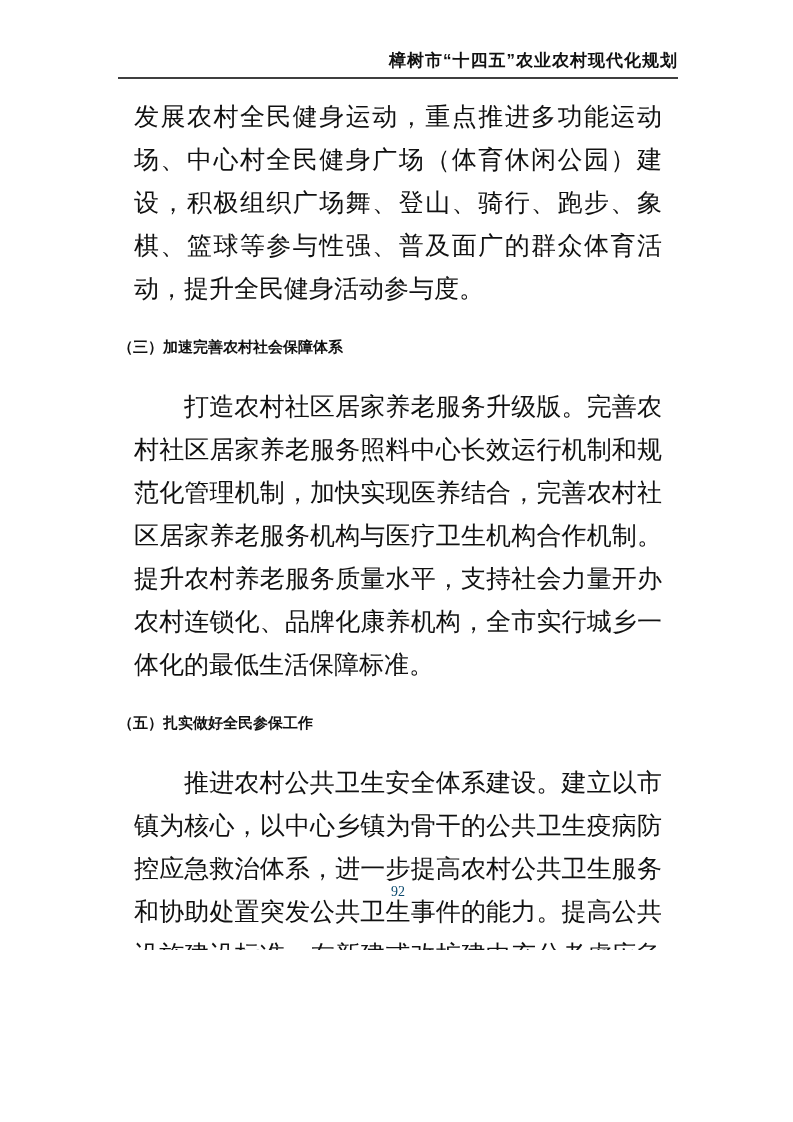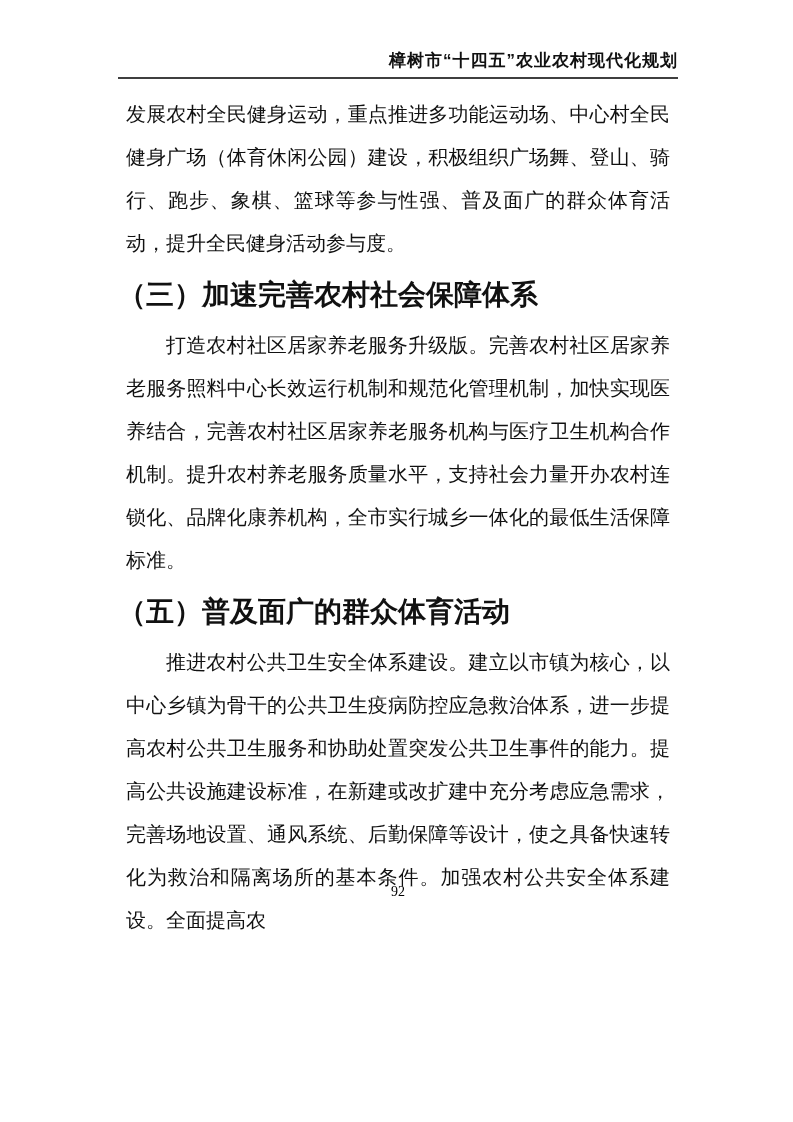--- a/index.html
+++ b/index.html
@@ -31,45 +31,45 @@
     letter-spacing: 1px;
     padding-bottom: 5px;
     white-space: nowrap;
   }
   .header-rule {
     border: none;
     border-top: 2px solid #3f3f3f;
     margin: 0 0 14px 0;
   }
   .para {
-    margin: 8px;
-    font-size: 20px;
+    margin: 16px;
+    font-size: 25px;
     line-height: 43px;
     text-align: justify;
     text-justify: inter-character;
   }
   .para.indent {
     text-indent: 2em;
   }
   .heading {
     margin: 0;
-    font-size: 28px;
+    font-size: 15px;
     line-height: 43px;
     font-weight: 700;
     text-align: left;
   }
   .footer {
     position: absolute;
     left: 118px;
     width: 560px;
     bottom: 50px;
     text-align: center;
     font-size: 14px;
     line-height: 16px;
-    color: #000000;
+    color: #0c4a6e;
   }
 </style>
 </head>
 <body>
 
 <div class="page">
   <div class="content">
 
     <header>
       <div class="header-title">樟树市“十四五”农业农村现代化规划</div>
@@ -78,21 +78,21 @@
 
     <main>
       <p class="para">发展农村全民健身运动，重点推进多功能运动场、中心村全民健身广场（体育休闲公园）建设，积极组织广场舞、登山、骑行、跑步、象棋、篮球等参与性强、普及面广的群众体育活动，提升全民健身活动参与度。</p>
 
       <h3 class="heading">（三）加速完善农村社会保障体系</h3>
 
 
 
       <p class="para indent">打造农村社区居家养老服务升级版。完善农村社区居家养老服务照料中心长效运行机制和规范化管理机制，加快实现医养结合，完善农村社区居家养老服务机构与医疗卫生机构合作机制。提升农村养老服务质量水平，支持社会力量开办农村连锁化、品牌化康养机构，全市实行城乡一体化的最低生活保障标准。</p>
 
-      <h3 class="heading">（五）普及面广的群众体育活动</h3>
+      <h3 class="heading">（五）扎实做好全民参保工作</h3>
 
       <p class="para indent">推进农村公共卫生安全体系建设。建立以市镇为核心，以中心乡镇为骨干的公共卫生疫病防控应急救治体系，进一步提高农村公共卫生服务和协助处置突发公共卫生事件的能力。提高公共设施建设标准，在新建或改扩建中充分考虑应急需求，完善场地设置、通风系统、后勤保障等设计，使之具备快速转化为救治和隔离场所的基本条件。加强农村公共安全体系建设。全面提高农</p>
     </main>
 
   </div>
 
   <footer class="footer">
     <span>92</span>
   </footer>
 </div>

